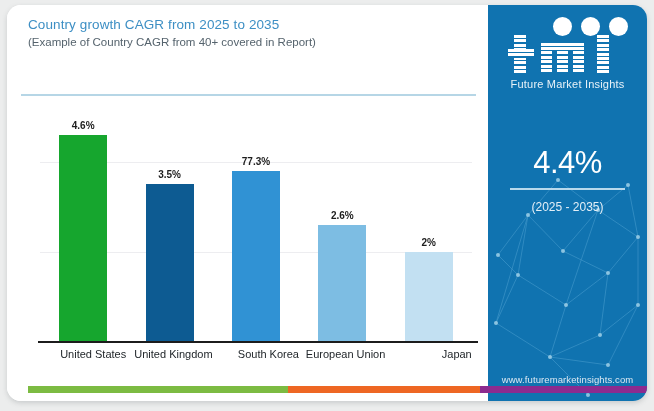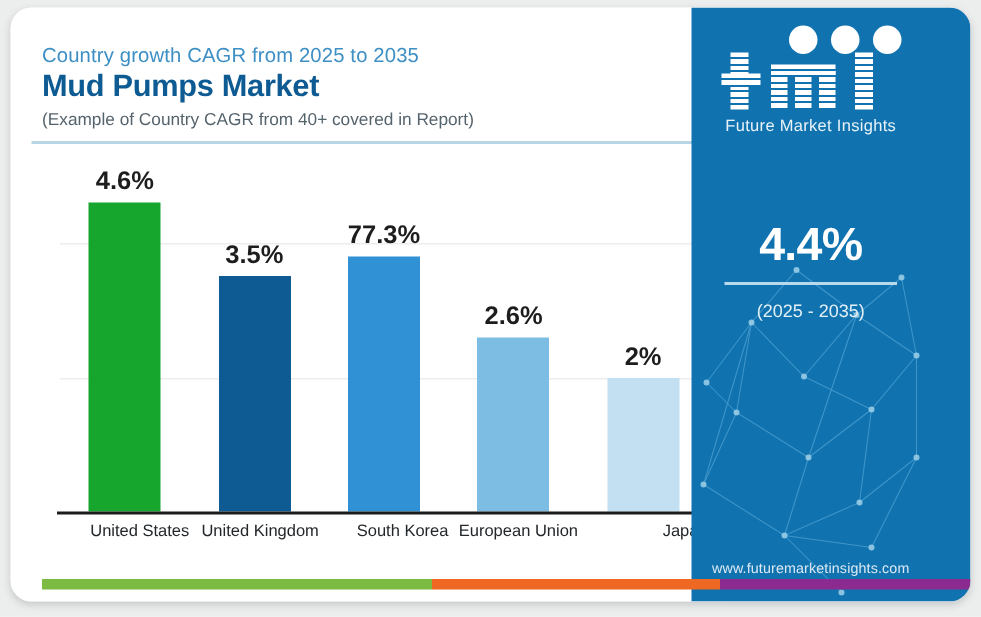--- a/index.html
+++ b/index.html
@@ -28,21 +28,21 @@
   }
 
   
   .left {
     position: absolute;
     left: 0; top: 0;
     width: 481px;
     height: 396px;
     background: #fff;
   }
-  .header { position: absolute; left: 21px; top: 24px; width: 440px; }
+  .header { position: absolute; left: 21px; top: 12px; width: 440px; }
   .subtitle {
     font-size: 13.5px;
     color: #3d8fc4;
     letter-spacing: .1px;
     white-space: nowrap;
   }
   .title {
     font-size: 20.5px;
     font-weight: bold;
     color: #0d5b92;
@@ -96,21 +96,21 @@
   .bar-col {
     position: relative;
     width: 86px;
     height: 100%;
     display: flex;
     flex-direction: column;
     justify-content: flex-end;
     align-items: center;
   }
   .bar-value {
-    font-size: 17px;
+    font-size: 10px;
     font-weight: bold;
     color: #1d1d1d;
     margin-bottom: 4px;
     white-space: nowrap;
   }
   .bar {
     width: 48px;
   }
   .xlabels {
     position: absolute;
@@ -140,21 +140,20 @@
   .stripe span { height: 100%; display: block; }
 
   
   .side {
     position: absolute;
     right: 0; top: 0;
     width: 159px;
     height: 396px;
     background: #1073b0;
     overflow: hidden;
-    padding-left: 27px;
   }
   .net { position: absolute; left: 0; top: 0; width: 159px; height: 396px; }
   .logo-wrap {
     position: absolute;
     left: 0; top: 12px;
     width: 159px;
     text-align: center;
   }
   .logo-icons {
     position: relative;
@@ -187,21 +186,21 @@
     color: #e8f2f8;
     letter-spacing: .2px;
     margin-top: 3px;
   }
   .big-pct {
     position: absolute;
     left: 0; top: 140px;
     width: 159px;
     text-align: center;
     font-size: 31px;
-    font-weight: bold;
+    font-weight: normal;
     color: #ffffff;
     letter-spacing: -.5px;
   }
   .side-rule {
     position: absolute;
     left: 22px; top: 183px;
     width: 115px; height: 2px;
     background: #b8d9ec;
   }
   .side-sub {
@@ -226,21 +225,20 @@
 </head>
 <body>
 
 <div id="page">
   <div class="card">
 
     <div class="left">
 
       <div class="header">
         <div class="subtitle">Country growth CAGR from 2025 to 2035</div>
-        <div class="title">Mud Pumps Market</div>
         <div class="caption">(Example of Country CAGR from 40+ covered in Report)</div>
       </div>
       <div class="head-rule"></div>
 
       <div class="plot">
         <div class="gridline" style="top:53px;"></div>
         <div class="gridline" style="top:143px;"></div>
 
         <div class="bars">
           <div class="bar-col">

